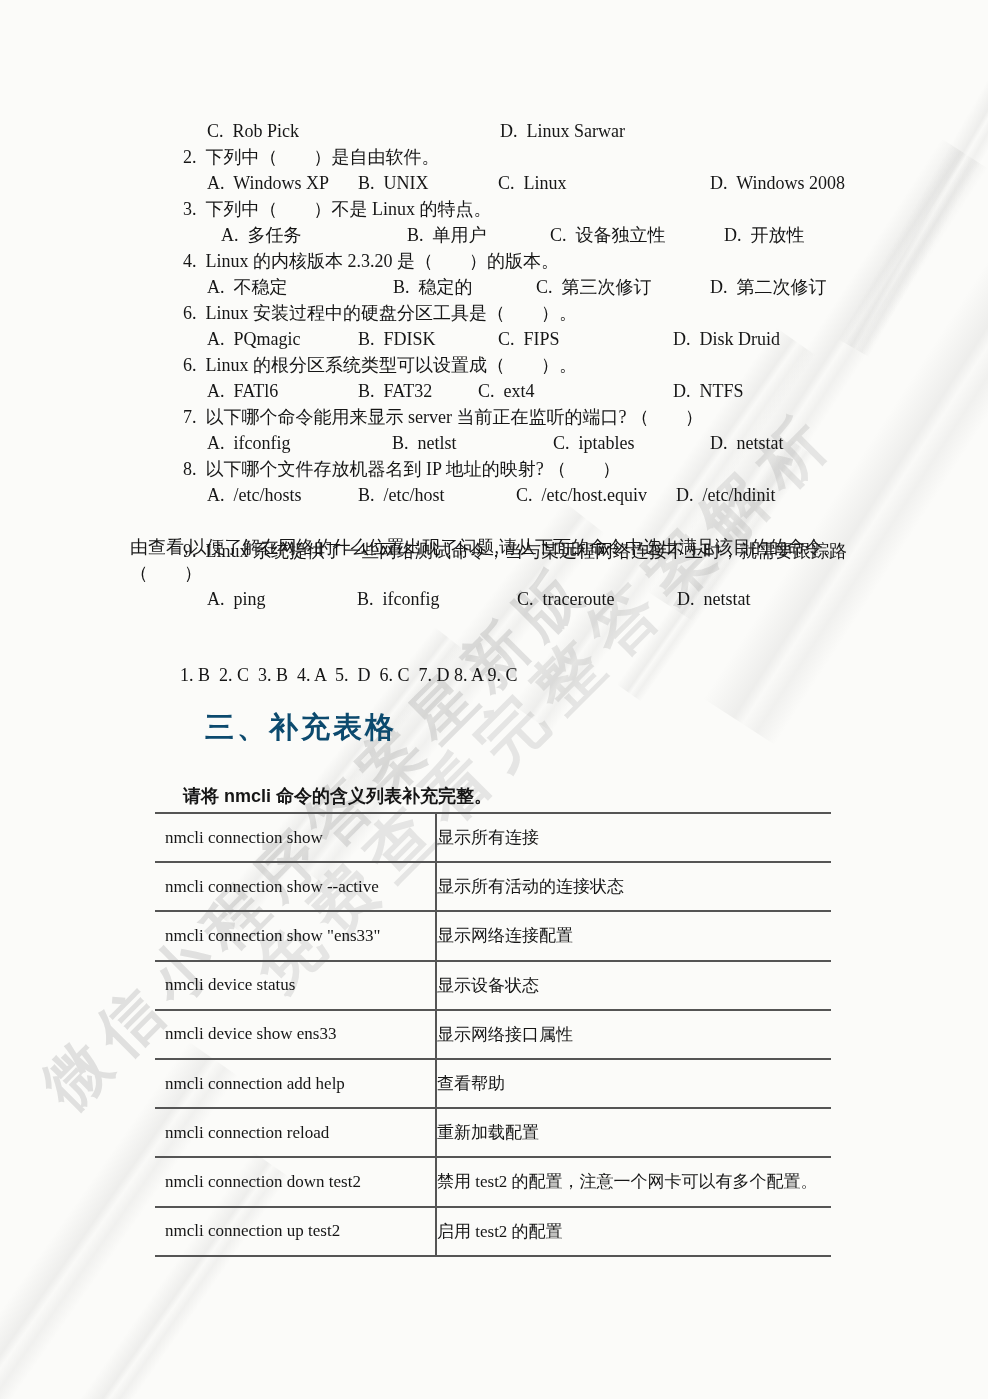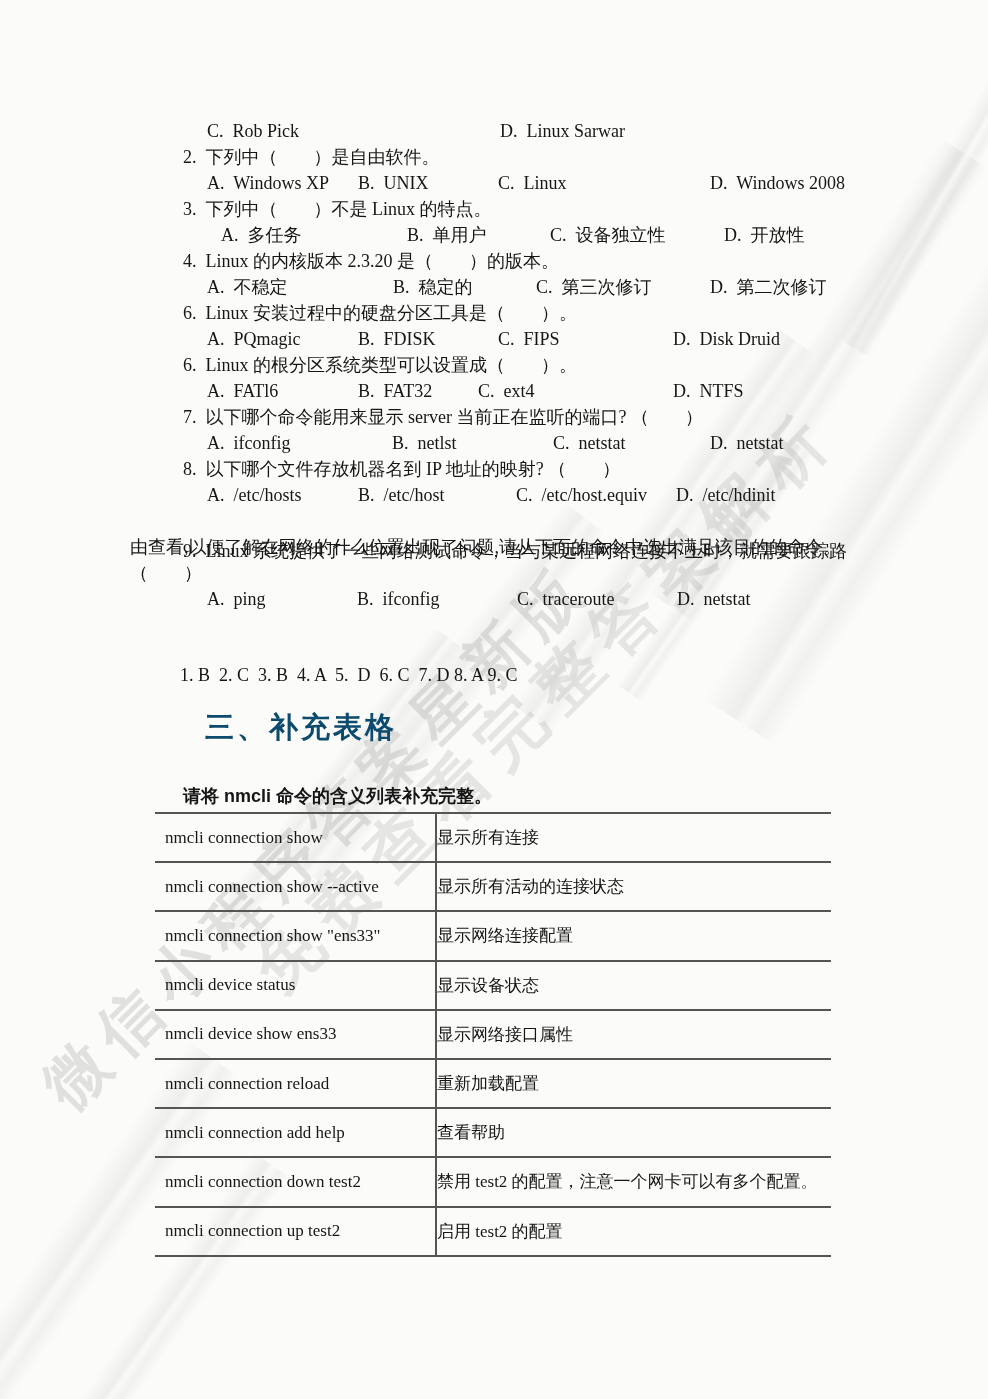--- a/index.html
+++ b/index.html
@@ -130,21 +130,21 @@
       <span class="opt" style="left:207px;">A.  FATl6</span>
       <span class="opt" style="left:358px;">B.  FAT32</span>
       <span class="opt" style="left:478px;">C.  ext4</span>
       <span class="opt" style="left:673px;">D.  NTFS</span>
     </div>
 
     <div class="ln" style="top:407px; left:183px;">7.  以下哪个命令能用来显示 server 当前正在监听的端口? （　　）</div>
     <div class="ln" style="top:433px; left:0; width:100%;">
       <span class="opt" style="left:207px;">A.  ifconfig</span>
       <span class="opt" style="left:392px;">B.  netlst</span>
-      <span class="opt" style="left:553px;">C.  netstat</span>
+      <span class="opt" style="left:553px;">C.  iptables</span>
       <span class="opt" style="left:710px;">D.  netstat</span>
     </div>
 
     <div class="ln" style="top:459px; left:183px;">8.  以下哪个文件存放机器名到 IP 地址的映射? （　　）</div>
     <div class="ln" style="top:485px; left:0; width:100%;">
       <span class="opt" style="left:207px;">A.  /etc/hosts</span>
       <span class="opt" style="left:358px;">B.  /etc/host</span>
       <span class="opt" style="left:516px;">C.  /etc/host.equiv</span>
       <span class="opt" style="left:676px;">D.  /etc/hdinit</span>
     </div>
@@ -180,28 +180,28 @@
       </div>
       <div class="trow">
         <div class="cell-cmd">nmcli device status</div>
         <div class="cell-meaning">显示设备状态</div>
       </div>
       <div class="trow">
         <div class="cell-cmd">nmcli device show ens33</div>
         <div class="cell-meaning">显示网络接口属性</div>
       </div>
       <div class="trow">
+        <div class="cell-cmd">nmcli connection add help</div>
+        <div class="cell-meaning">查看帮助</div>
+      </div>
+      <div class="trow">
         <div class="cell-cmd">nmcli connection reload</div>
         <div class="cell-meaning">重新加载配置</div>
       </div>
       <div class="trow">
-        <div class="cell-cmd">nmcli connection add help</div>
-        <div class="cell-meaning">查看帮助</div>
-      </div>
-      <div class="trow">
         <div class="cell-cmd">nmcli connection down test2</div>
         <div class="cell-meaning">禁用 test2 的配置，注意一个网卡可以有多个配置。</div>
       </div>
       <div class="trow">
         <div class="cell-cmd">nmcli connection up test2</div>
         <div class="cell-meaning">启用 test2 的配置</div>
       </div>
     </div>
 
   </div>

